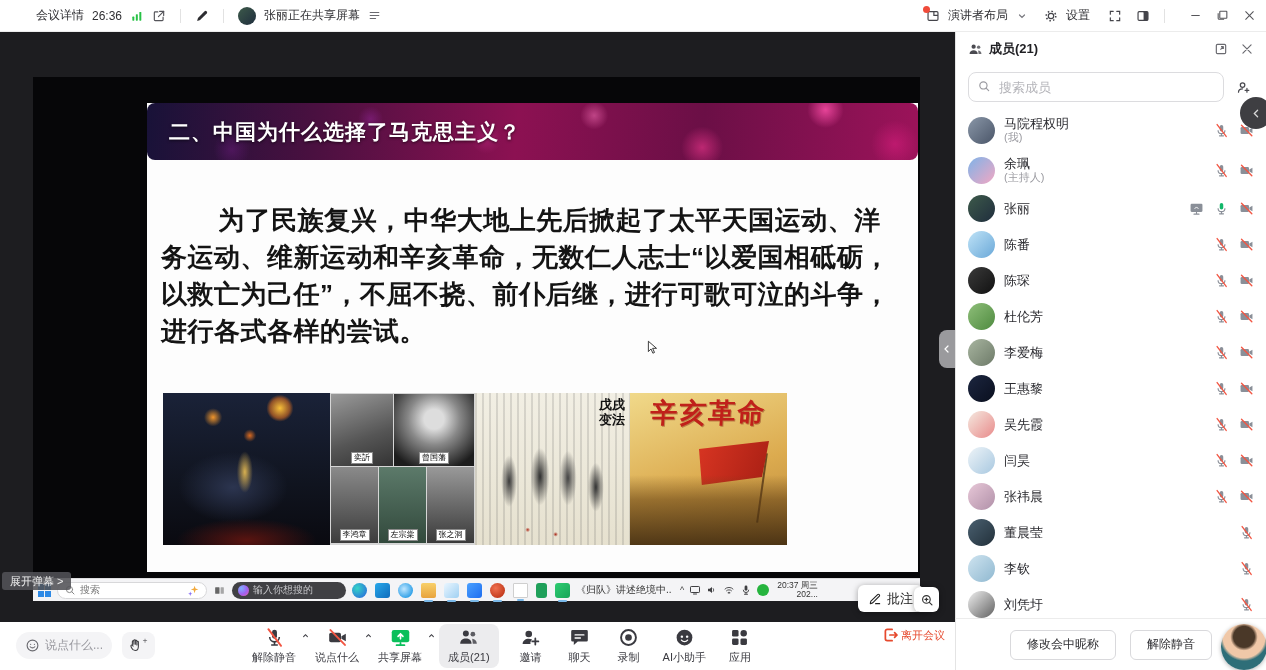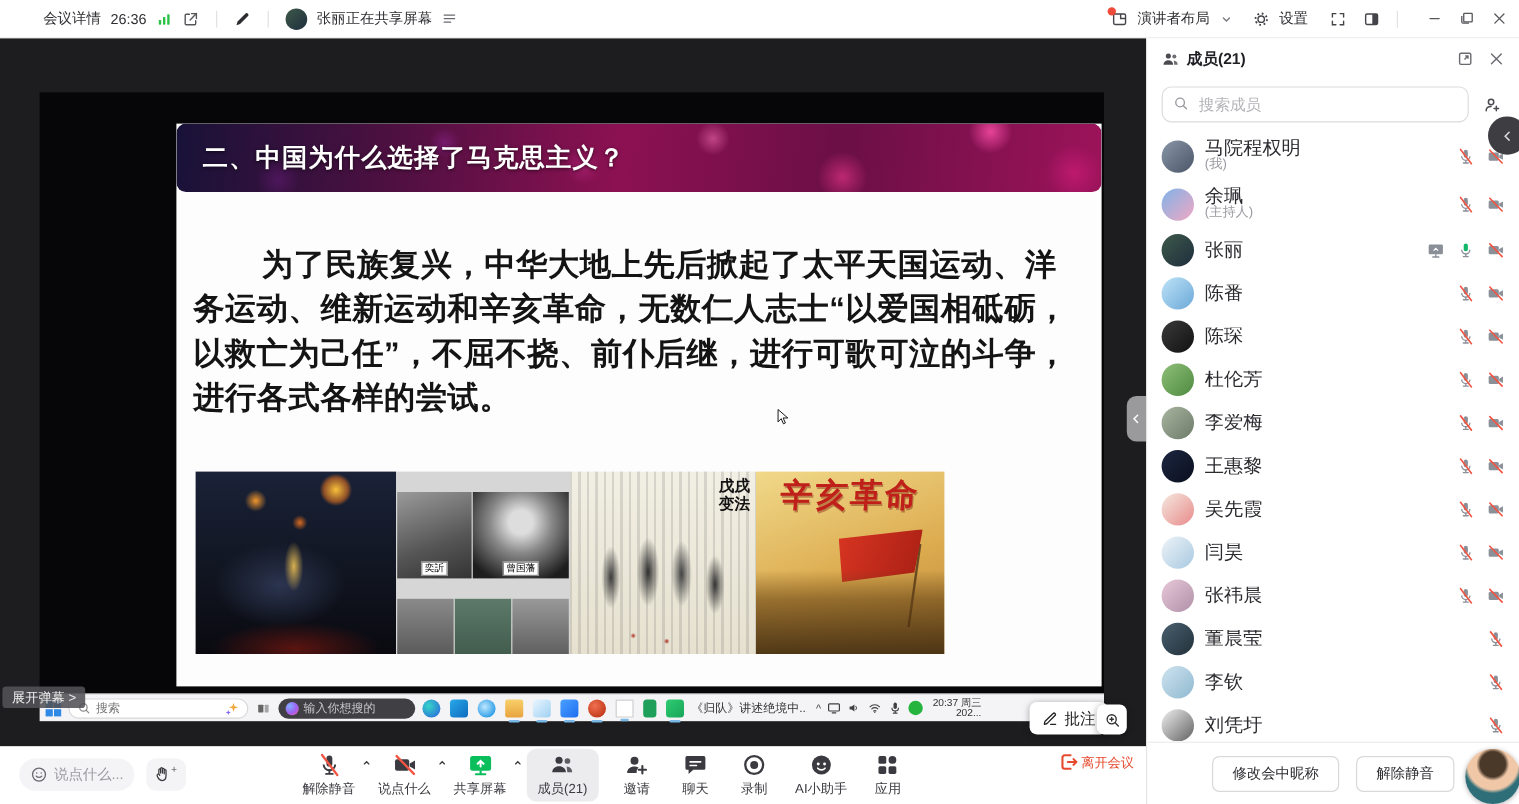--- a/index.html
+++ b/index.html
@@ -44,21 +44,21 @@
   .panel-taiping{width:167px;
     background:
      radial-gradient(circle 18px at 70% 10%, #f8c03a, rgba(240,120,30,.55) 55%, transparent 75%),
      radial-gradient(circle 13px at 30% 16%, #f0952c, transparent 70%),
      radial-gradient(circle 9px at 52% 28%, #d86a20, transparent 70%),
      radial-gradient(ellipse 10px 26px at 49% 52%, #d8b050, transparent 80%),
      radial-gradient(ellipse 90px 28px at 50% 97%, #5a1410, transparent 78%),
      radial-gradient(ellipse 70px 45px at 42% 62%, #2c3550, transparent 78%),
      linear-gradient(180deg,#1a2238,#10141f 60%,#0a0a10);}
   .panel-portraits{width:145px;background:#d6d6d6;padding:1px;display:flex;flex-wrap:wrap;gap:1px;align-content:flex-start;}
-  .pbox{position:relative;margin-top:16px;}
+  .pbox{position:relative;}
   .pbox:nth-child(1){width:62px;height:72px;background:linear-gradient(160deg,#9a9a9a,#555 60%,#333);}
   .pbox:nth-child(2){width:80px;height:72px;background:radial-gradient(circle at 50% 35%,#ddd 0 16%,#888 42%,#1d1d1d 85%);}
   .pbox:nth-child(3){width:47px;height:76px;background:linear-gradient(#8a8a8a,#3c3c3c);}
   .pbox:nth-child(4){width:47px;height:76px;background:linear-gradient(#5c7a6a,#32493c);}
   .pbox:nth-child(5){width:47px;height:76px;background:linear-gradient(#999,#3a3a3a);}
   .pchip{position:absolute;bottom:2px;left:50%;transform:translateX(-50%);background:#fff;border:1px solid #8a8a8a;
     color:#000;font-size:8px;line-height:10px;padding:0 2px;white-space:nowrap;}
   .panel-reform{width:155px;background:
      radial-gradient(ellipse 11px 36px at 22% 58%, #3a3a3a, transparent 72%),
      radial-gradient(ellipse 13px 40px at 42% 55%, #2f2f2f, transparent 72%),
@@ -132,21 +132,21 @@
   .sb-input input{width:100%;height:30px;border:1px solid #dcdcdf;border-radius:8px;padding:0 8px 0 30px;
     font-size:13px;color:#333;outline:none;background:#fff;font-family:inherit;}
   .sb-input input::placeholder{color:#b3b3b8;}
   .sb-input .ic{position:absolute;left:9px;top:7px;color:#9a9aa0;}
   .addbtn{width:30px;height:30px;display:flex;align-items:center;justify-content:center;color:#4a4a50;border-radius:6px;}
   .member-list{flex:1;overflow:hidden;}
   .mrow{display:flex;align-items:center;gap:9px;padding:0 12px;height:36px;}
   .mrow.tall{height:40px;}
   .mav{width:27px;height:27px;border-radius:50%;flex:0 0 auto;}
   .mnb{flex:1;min-width:0;}
-  .mname{font-size:16px;color:#2b2b30;line-height:15px;white-space:nowrap;overflow:hidden;}
+  .mname{font-size:13px;color:#2b2b30;line-height:15px;white-space:nowrap;overflow:hidden;}
   .msub{font-size:11px;color:#9a9aa0;line-height:13px;}
   .micons{display:flex;align-items:center;gap:10px;color:#8a8f98;}
   .sb-footer{position:absolute;left:955px;top:618px;width:311px;height:52px;background:#fff;
     border-left:1px solid #e4e4e4;border-top:1px solid #ececec;display:flex;align-items:center;justify-content:center;gap:14px;}
   .sb-footer button{background:#fff;border:1px solid #d9d9dc;border-radius:6px;height:30px;padding:0 16px;
     font-size:12px;color:#2f2f33;font-family:inherit;}
   .self-bubble{position:absolute;left:1221px;top:624px;width:46px;height:46px;border-radius:50%;z-index:20;
     background:radial-gradient(circle at 50% 28%,#4a3828 0 26%,#f0c8a8 34% 52%,#2e6e78 60%),linear-gradient(#d8e8f0,#9ab8c8);
     box-shadow:0 1px 4px rgba(0,0,0,.3);}
   .collapse-circle{position:absolute;left:1240px;top:97px;width:32px;height:32px;border-radius:50%;background:#3e3e42;

